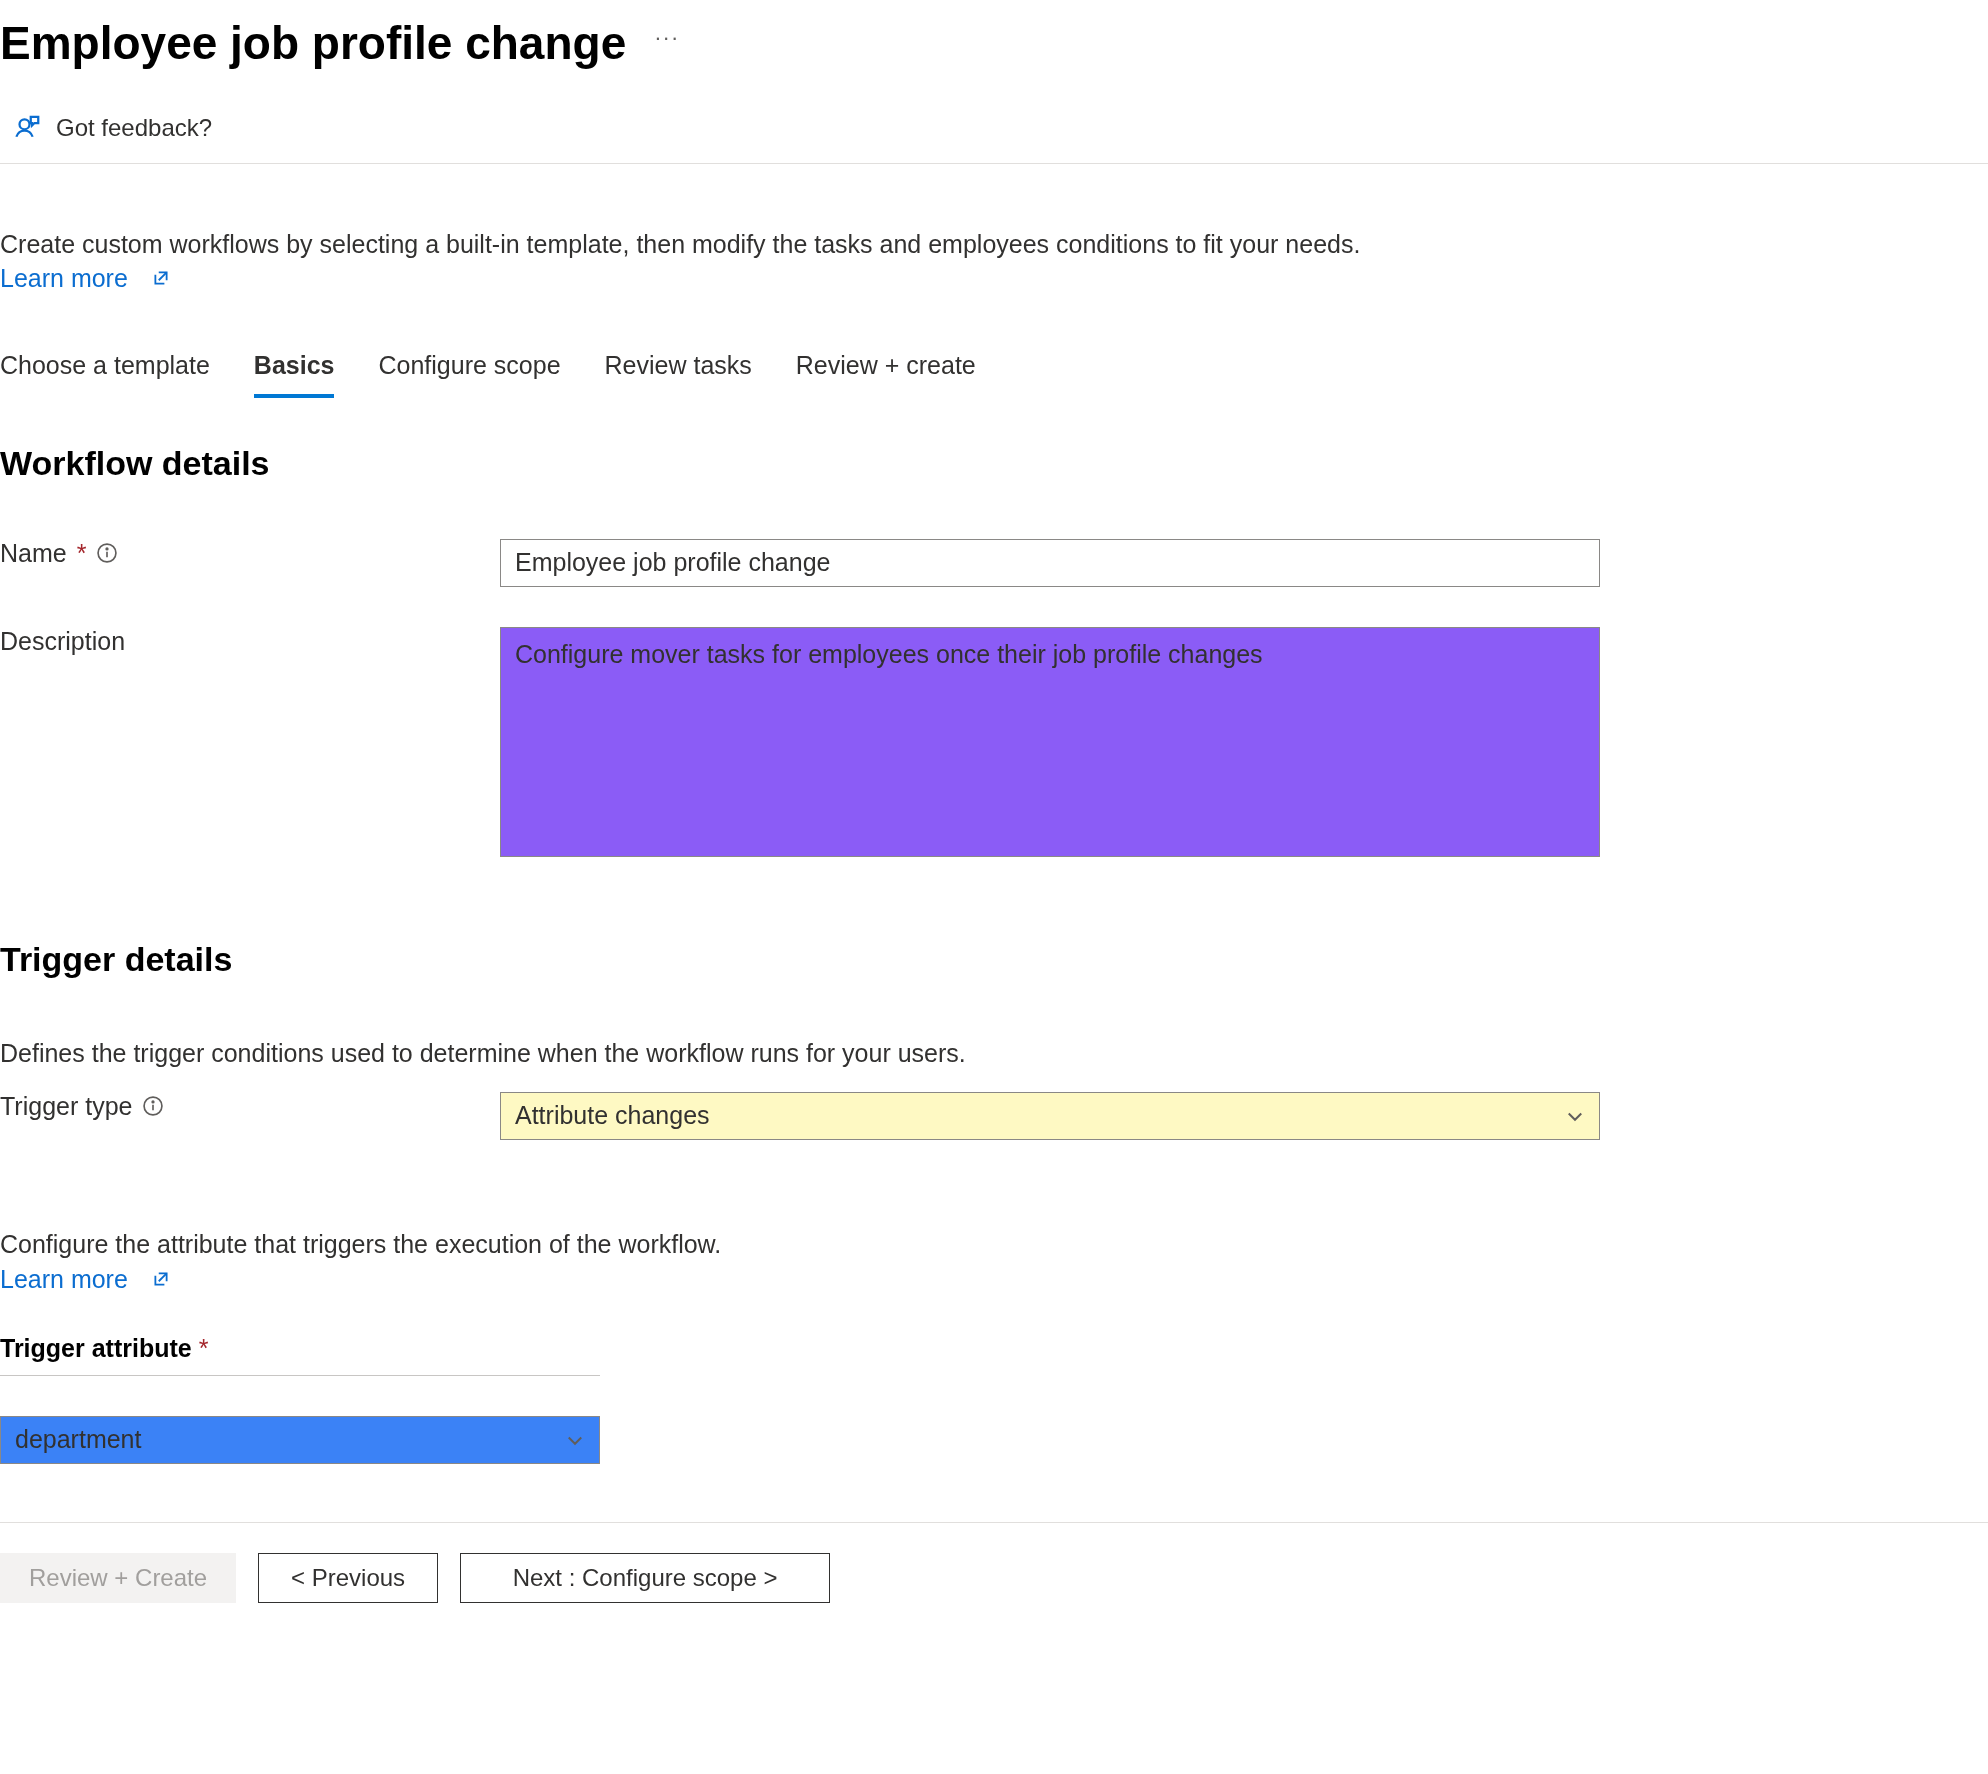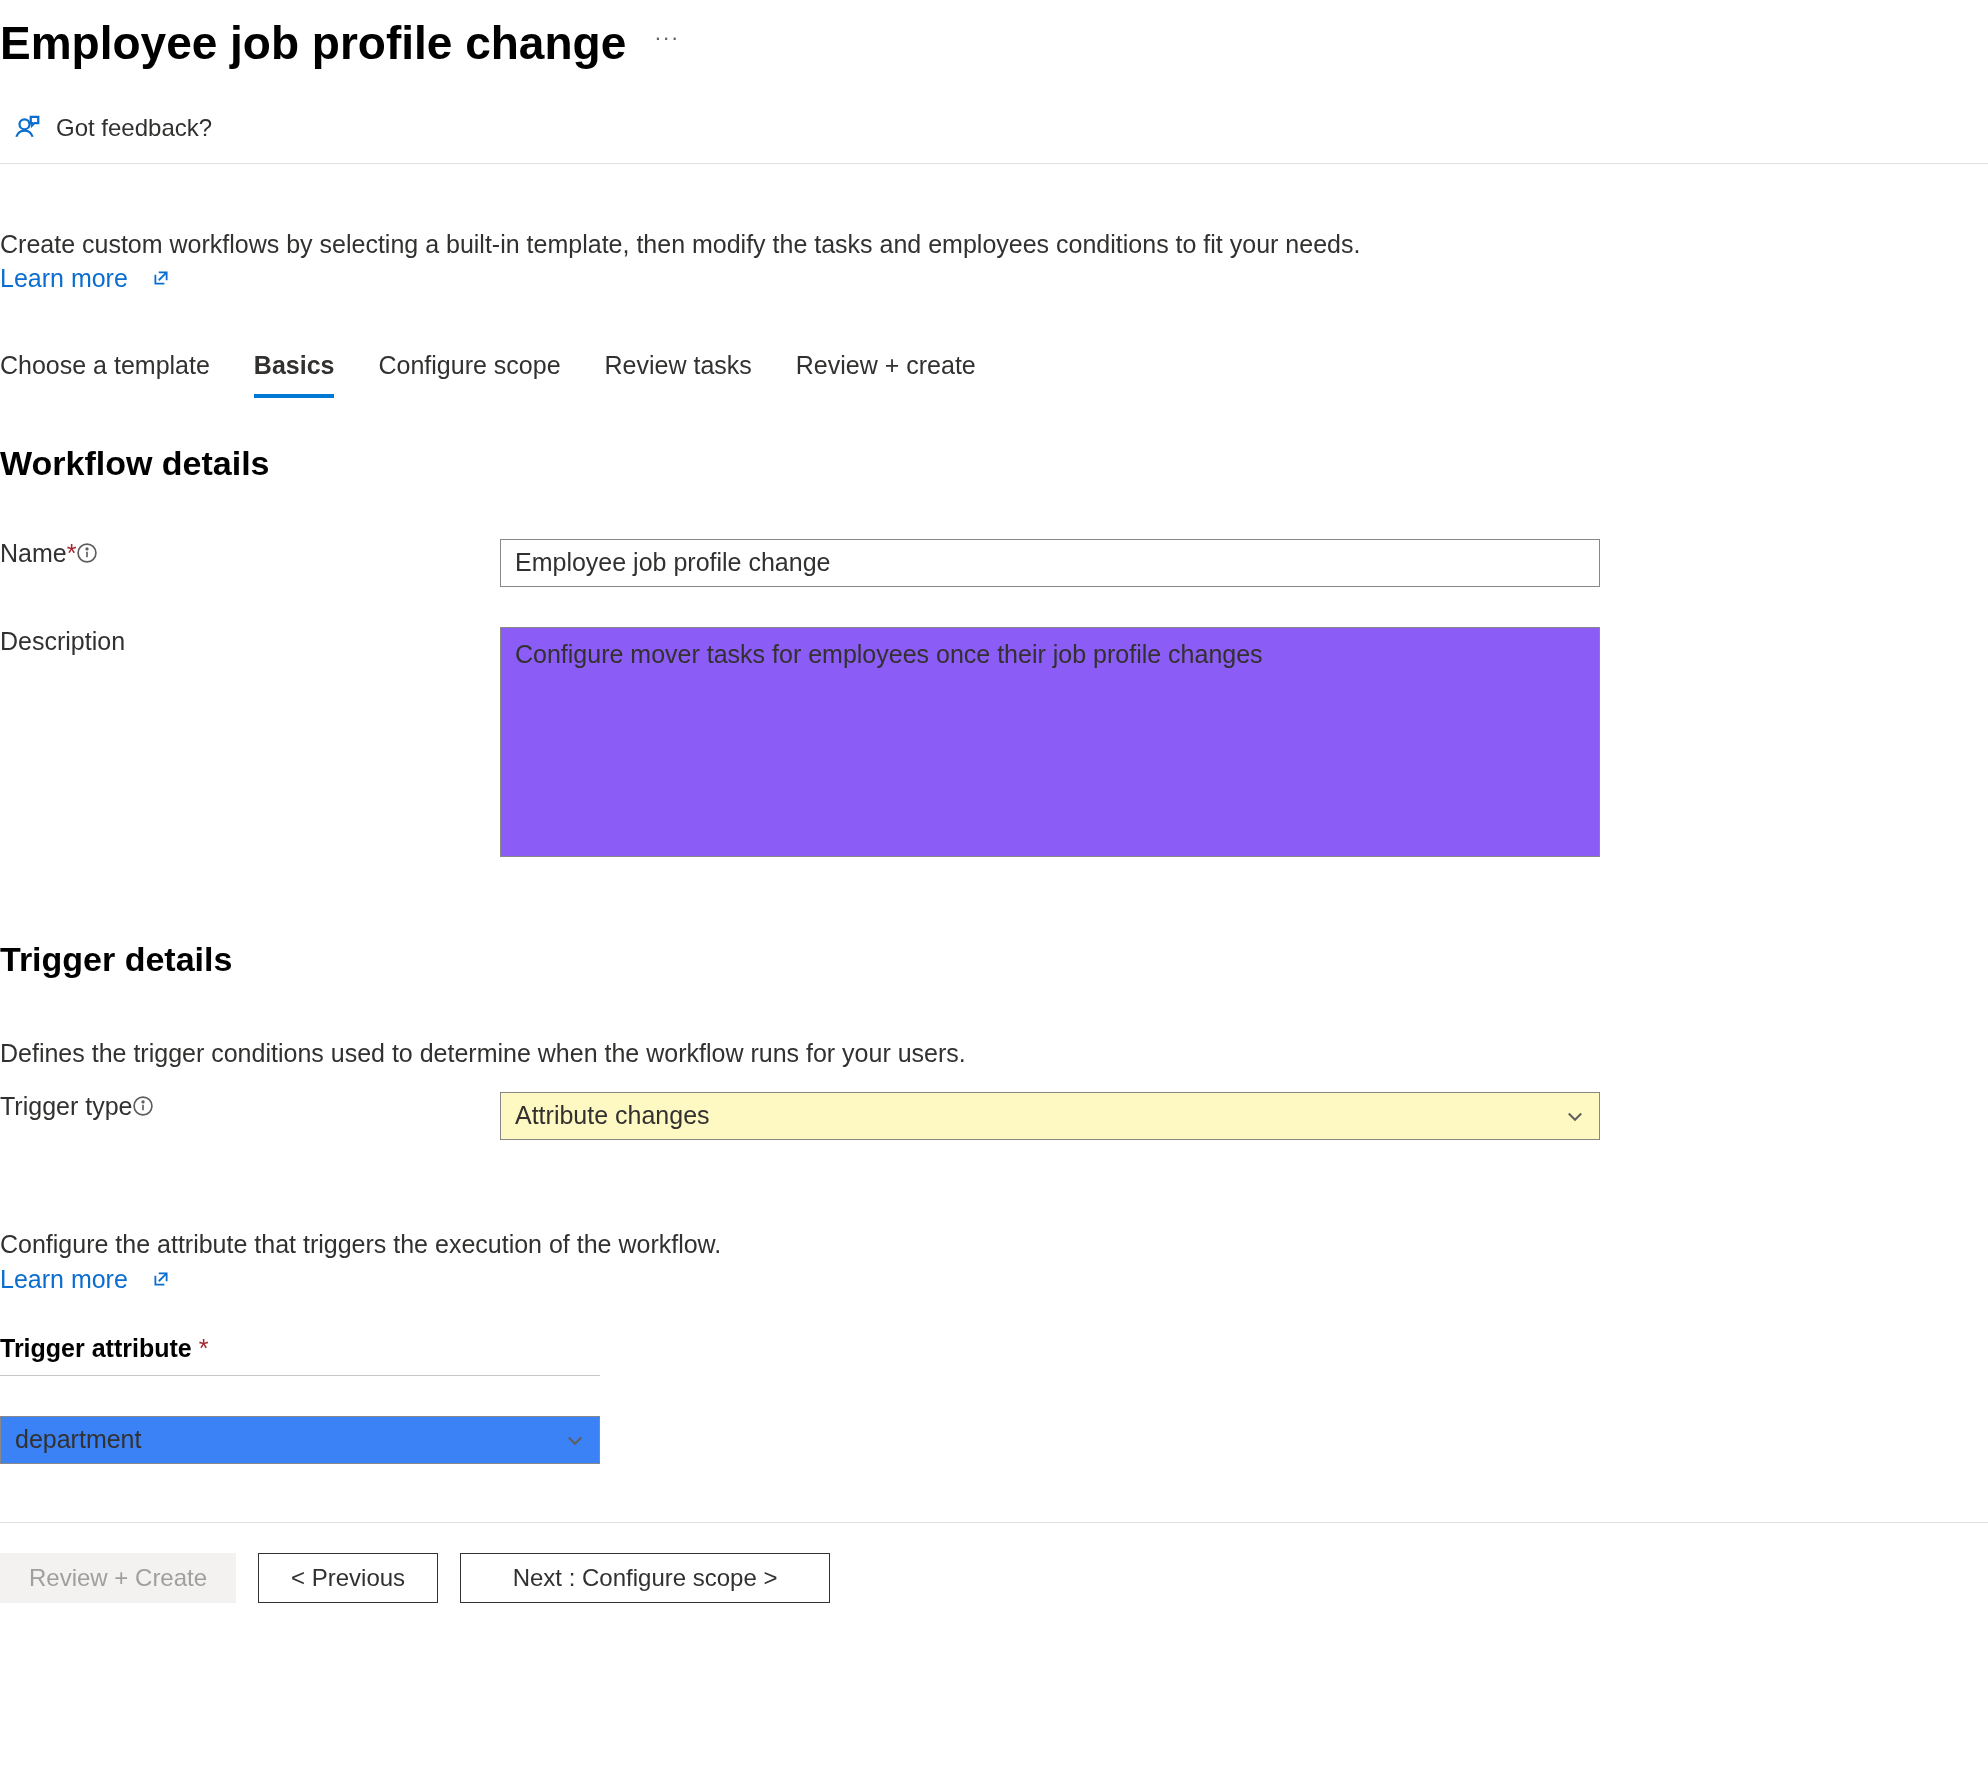--- a/index.html
+++ b/index.html
@@ -31,21 +31,21 @@
   
   .tabs{display:flex;gap:44px;margin-top:58px;}
   .tab{font-size:25px;color:var(--text);padding:0 0 14px 0;cursor:pointer;border-bottom:4px solid transparent;}
   .tab.active{font-weight:600;border-bottom-color:var(--blue);}
   
   .section{margin-top:46px;}
   .section-title{font-size:34px;font-weight:600;color:#000;margin:0 0 56px 0;}
   .section-desc{font-size:25px;color:var(--text);margin:0 0 24px 0;}
   
   .form-row{display:flex;align-items:flex-start;margin-bottom:40px;}
-  .label-col{width:500px;flex:0 0 500px;font-size:25px;color:var(--text);display:flex;align-items:center;}
+  .label-col{width:500px;flex:0 0 500px;font-size:25px;color:var(--text);display:flex;align-items:center;gap:10px;}
   .req{color:var(--red);}
   .info-icon svg{width:22px;height:22px;display:block;}
   .field-col{flex:1;max-width:1100px;}
   input.text,textarea.text,select.sel,div.select-like, .attr-select{
     font-family:inherit;font-size:25px;color:var(--text);
   }
   input.text{
     width:100%;box-sizing:border-box;height:48px;padding:0 14px;
     border:1px solid var(--border);background:#fff;
   }

